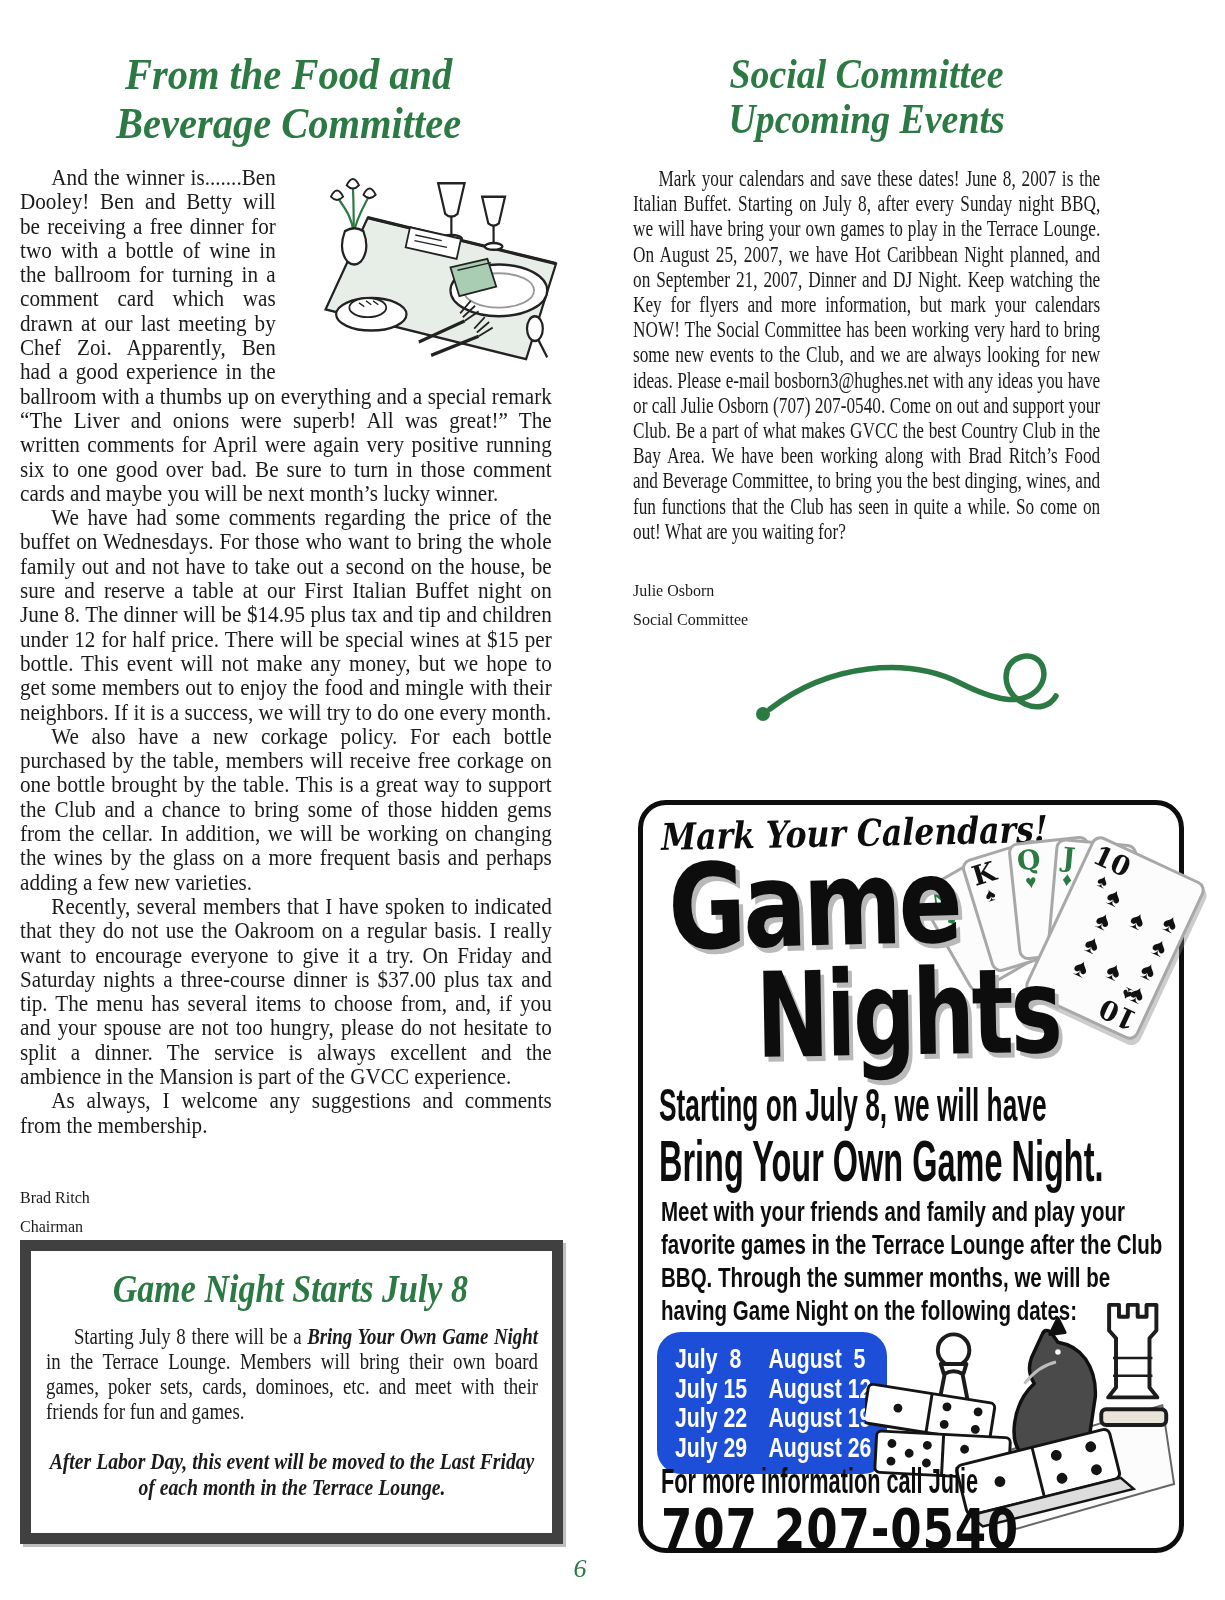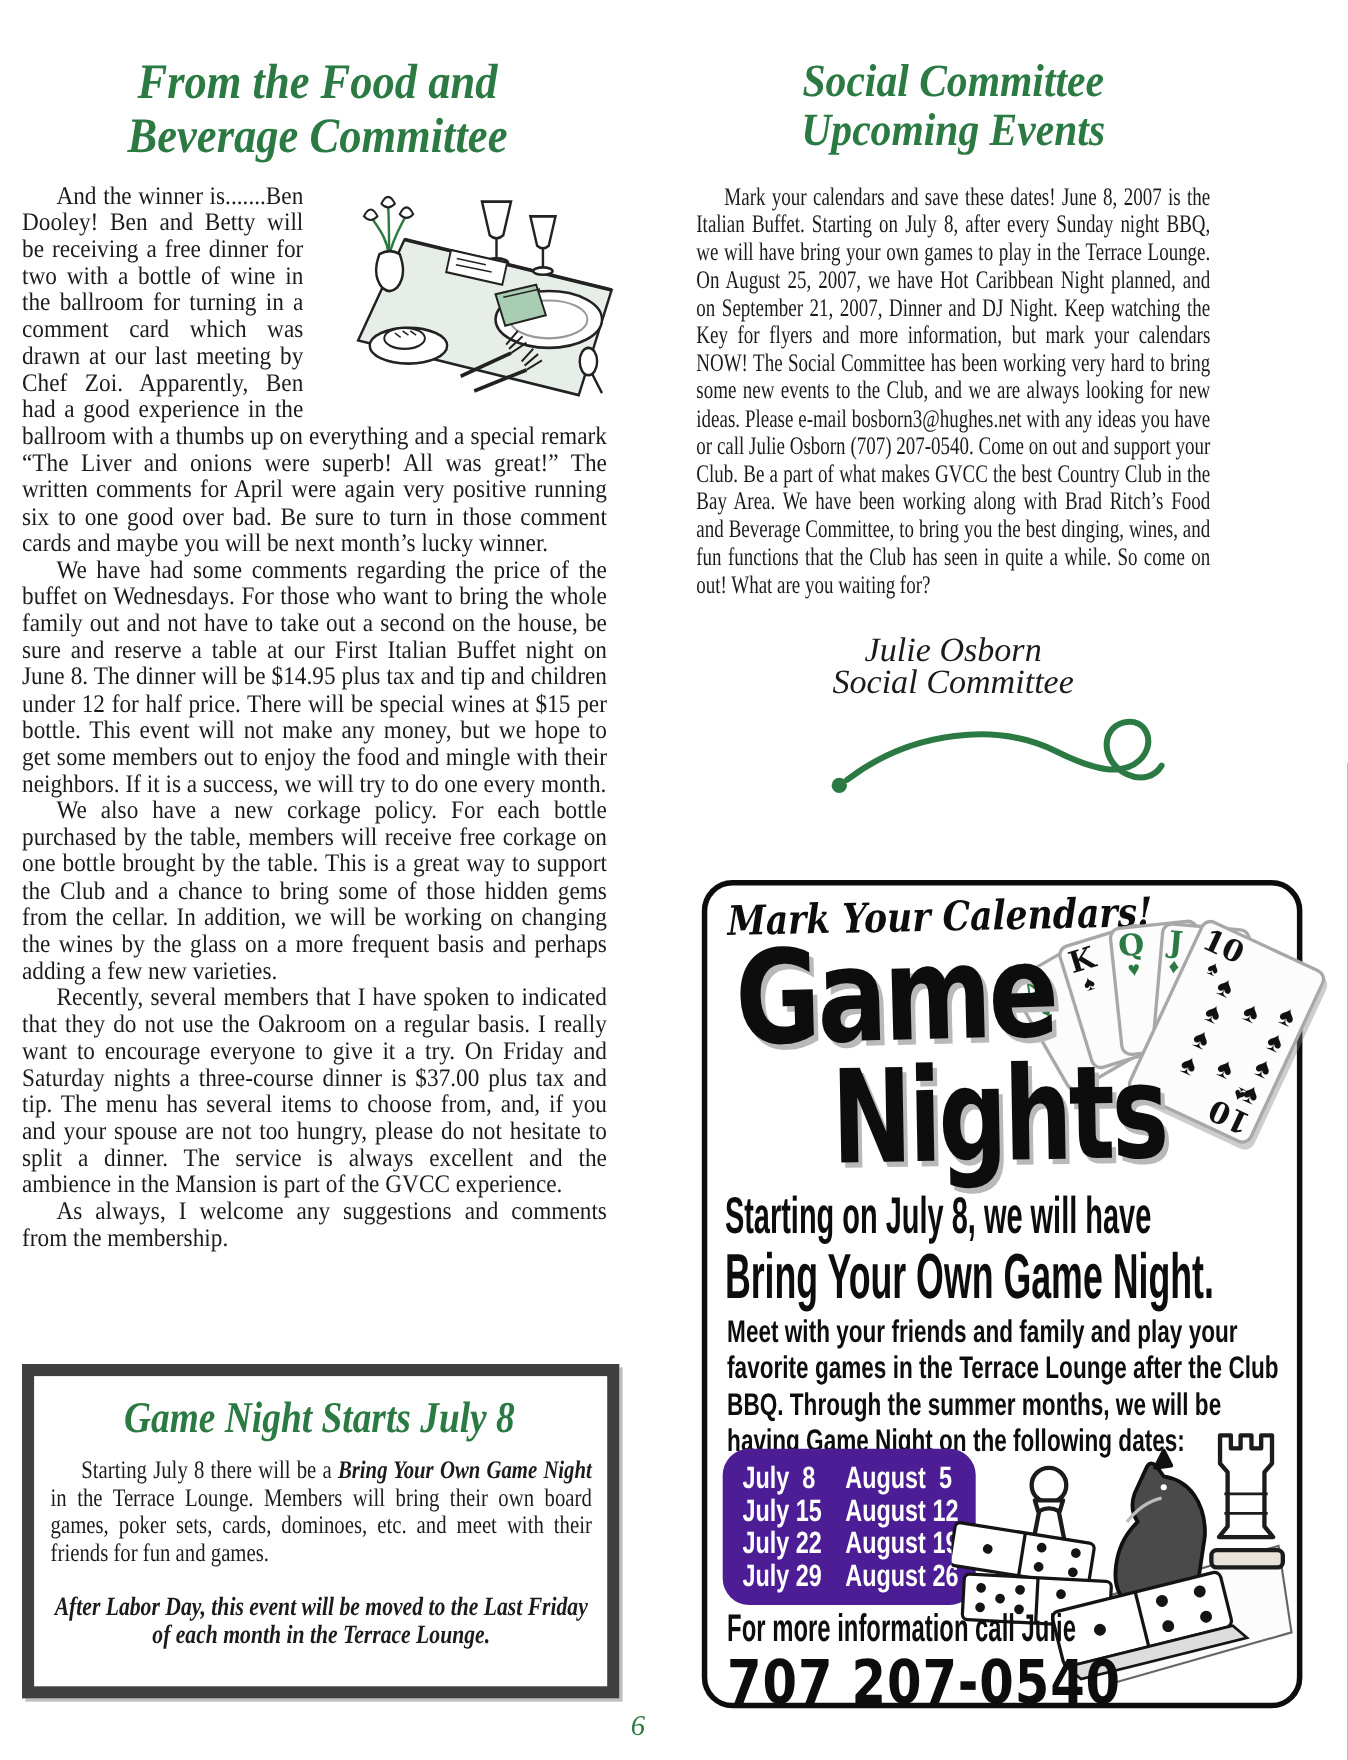--- a/index.html
+++ b/index.html
@@ -13,21 +13,21 @@
   #right-heading{left:633px;top:52px;width:519px;font-size:42px;}
 
   
   .body-col{position:absolute;text-align:justify;transform-origin:left top;}
   #left-body{left:20px;top:166px;width:578px;transform:scaleX(.92);font-size:23px;line-height:24.3px;}
   #right-body{left:633px;top:166px;width:623px;transform:scaleX(.75);font-size:23px;line-height:25.2px;}
   .para{margin:0;text-indent:34px;}
   .art-float{float:right;width:292px;height:196px;margin:2px 0 2px 8px;}
   .art-float svg{width:100%;height:100%;}
 
-  .sig{position:absolute;font-style:italic;font-size:31px;line-height:29px;text-align:center;}
+  .sig{position:absolute;font-size:16px;line-height:29px;text-align:left;}
   #left-sig{left:20px;top:1183px;width:529px;padding-right:14px;}
   #right-sig{left:633px;top:576px;width:467px;}
 
   
   #game-night-box{position:absolute;left:20px;top:1240px;width:543px;height:304px;box-sizing:border-box;
                   border:11px solid #404040;padding:8px 15px;background:#fff;
                   box-shadow:3px 3px 0 rgba(0,0,0,.25);}
   .gn-heading{width:575px;transform:scaleX(.85);transform-origin:left top;text-align:center;
               color:#2c7a43;font-weight:bold;font-style:italic;font-size:40px;margin-top:6px;}
   .gn-body{width:600px;transform:scaleX(.82);transform-origin:left top;font-size:23px;line-height:25px;
@@ -48,21 +48,21 @@
              transform:scaleX(.85) rotate(-1deg);transform-origin:left top;}
   .ad-title{position:absolute;font-family:"DejaVu Sans",sans-serif;font-weight:bold;font-size:118px;
             line-height:1;letter-spacing:-4px;text-shadow:5px 5px 0 #b9b9b9;transform-origin:left top;}
   .t1{left:24px;top:44px;transform:rotate(-1.5deg) scaleX(.8);}
   .t2{left:112px;top:152px;transform:rotate(-1deg) scaleX(.74);}
   .ad-sub{position:absolute;font-weight:bold;white-space:nowrap;transform-origin:left top;}
   .s1{left:16px;top:272px;font-size:47px;transform:scaleX(.56);}
   .s2{left:16px;top:322px;font-size:58px;transform:scaleX(.56);}
   .ad-body{position:absolute;left:18px;top:390px;width:700px;font-weight:bold;font-size:28.5px;
            line-height:33px;transform:scaleX(.72);transform-origin:left top;}
-  .dates-panel{position:absolute;left:14px;top:512px;width:230px;height:142px;background:#4c1d95;
+  .dates-panel{position:absolute;left:14px;top:527px;width:230px;height:142px;background:#1d4ed8;
                border-radius:24px;}
   .dates-inner{position:absolute;left:18px;top:12px;width:262px;display:flex;gap:28px;color:#fff;
                font-weight:bold;font-size:28px;line-height:29.5px;transform:scaleX(.76);
                transform-origin:left top;}
   .date-row{white-space:pre;}
   .chess-art{position:absolute;left:222px;top:484px;width:315px;height:265px;}
   .chess-art svg{width:100%;height:100%;}
   .ad-info{position:absolute;left:18px;top:656px;font-size:35px;font-weight:bold;white-space:nowrap;
            transform:scaleX(.62);transform-origin:left top;}
   .ad-phone{position:absolute;left:18px;top:692px;font-family:"DejaVu Sans",sans-serif;font-weight:bold;
@@ -142,20 +142,24 @@
           <ellipse cx="248" cy="168" rx="9" ry="13"></ellipse>
           <line x1="252" y1="180" x2="262" y2="198"></line>
         </g>
       </svg></span><span>And the winner is.......Ben Dooley!  Ben and Betty will be receiving a free dinner for two with a bottle of wine in the ballroom for turning in a comment card which was drawn at our last meeting by Chef Zoi. Apparently, Ben had a good experience in the ballroom with a thumbs up on everything and a special remark “The Liver and onions were superb! All was great!” The written comments for April were again very positive running six to one good over bad. Be sure to turn in those comment cards and maybe you will be next month’s lucky winner.</span></p>
     <p class="para">We have had some comments regarding the price of the buffet on Wednesdays. For those who want to bring the whole family out and not have to take out a second on the house, be sure and reserve a table at our First Italian Buffet night on June 8. The dinner will be $14.95 plus tax and tip and children under 12 for half price. There will be special wines at $15 per bottle. This event will not make any money, but we hope to get some members out to enjoy the food and mingle with their neighbors. If it is a success, we will try to do one every month.</p>
     <p class="para">We also have a new corkage policy. For each bottle purchased by the table, members will receive free corkage on one bottle brought by the table. This is a great way to support the Club and a chance to bring some of those hidden gems from the cellar. In addition, we will be working on changing the wines by the glass on a more frequent basis and perhaps adding a few new varieties.</p>
     <p class="para">Recently, several members that I have spoken to indicated that they do not use the Oakroom on a regular basis. I really want to encourage everyone to give it a try. On Friday and Saturday nights a three-course dinner is $37.00 plus tax and tip. The menu has several items to choose from, and, if you and your spouse are not too hungry, please do not hesitate to split a dinner. The service is always excellent and the ambience in the Mansion is part of the GVCC experience.</p>
     <p class="para">As always, I welcome any suggestions and comments from the membership.</p>
   </div>
 
+  <div id="left-sig" class="sig">
+    <div>Brad Ritch</div>
+    <div>Chairman</div>
+  </div>
 
   <div id="game-night-box">
     <div class="gn-heading">Game Night Starts July 8</div>
     <div class="gn-body">
       <p class="para"><span>Starting July 8 there will be a </span><span class="gn-em">Bring Your Own Game Night</span><span> in the Terrace Lounge. Members will bring their own board games, poker sets, cards, dominoes, etc. and meet with their friends for fun and games.</span></p>
       <p class="gn-note">After Labor Day, this event will be moved to the Last Friday of each month in the Terrace Lounge.</p>
     </div>
   </div>
 
   <div id="right-heading" class="col-heading">

